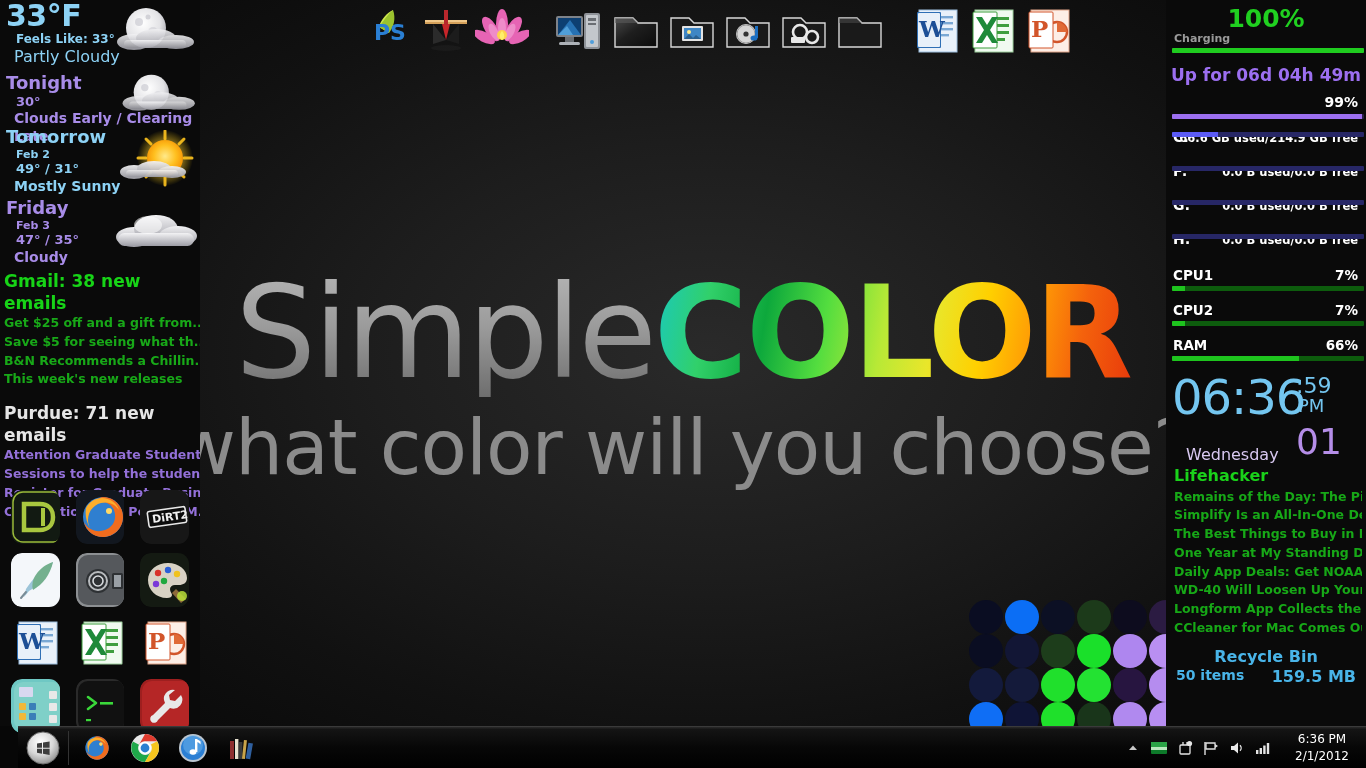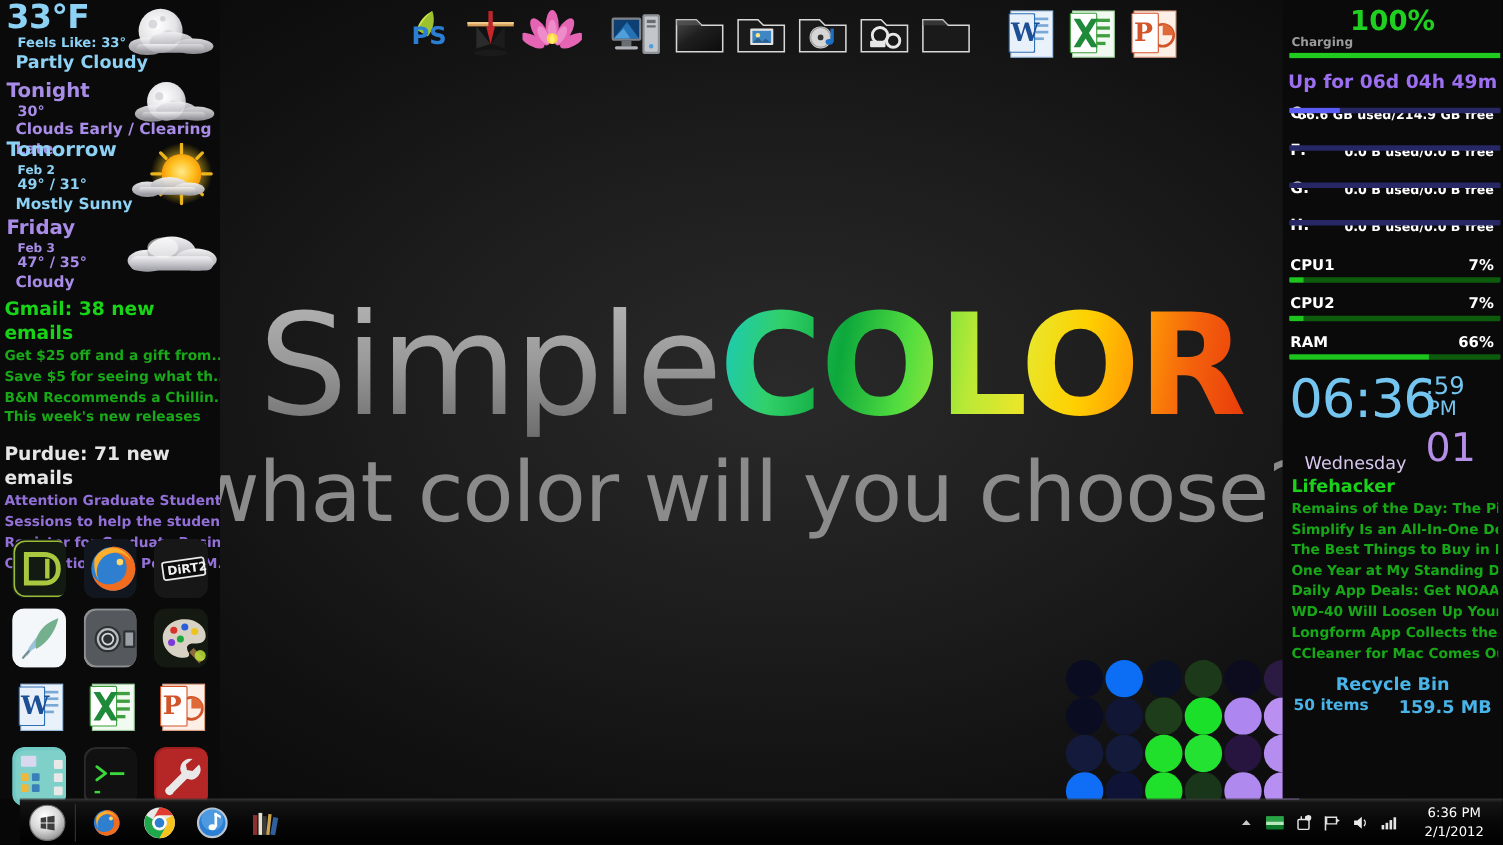--- a/index.html
+++ b/index.html
@@ -54,21 +54,21 @@
   
   #left-panel{
     position:absolute; left:0; top:0; width:200px; height:726px;
     background:#0a0a0a; z-index:5;
   }
   .wx-row{ position:relative; padding:0 6px; }
   .wx-ic{ position:absolute; right:2px; }
 
   .wx-temp{ font-size:30px; font-weight:700; color:#8dd2f5; line-height:1.05; letter-spacing:-0.5px; }
   .wx-feels{ font-size:12px; font-weight:700; color:#8dd2f5; padding-left:10px; line-height:1.3;}
-  .wx-cond{ font-size:16px; font-weight:700; color:#8dd2f5; padding-left:8px; line-height:1.25;}
+  .wx-cond{ font-size:16px; font-weight:400; color:#8dd2f5; padding-left:8px; line-height:1.25;}
 
   .wx-day{ font-size:18px; font-weight:700; line-height:1.2; }
   .wx-date{ font-size:11px; font-weight:700; padding-left:10px; line-height:1.25;}
   .wx-hl{ font-size:13px; font-weight:700; padding-left:10px; line-height:1.3;}
   .wx-d-cond{ font-size:14px; font-weight:700; padding-left:8px; line-height:1.25;}
 
   .c-purple{ color:#a88ce8; }
   .c-blue  { color:#8dd2f5; }
 
   .mail-head{ font-size:17px; font-weight:700; line-height:1.3; padding-left:4px;}
@@ -554,20 +554,26 @@
   <div>
     <div class="batt-pct">100%</div>
     <div class="batt-state">Charging</div>
     <div class="bar" id="batt-bar" style="background: rgb(18, 53, 18);">
         <div class="fill" style="width: 100%; background: rgb(31, 204, 31);"></div>
       </div>
   </div>
 
   <div class="uptime">Up for 06d 04h 49m</div>
 
+  <div style="margin-top:8px;">
+    <div class="pct-right">99%</div>
+    <div class="bar" id="mem-bar" style="background: rgb(42, 31, 72);">
+        <div class="fill" style="width: 99%; background: rgb(156, 111, 240);"></div>
+      </div>
+  </div>
 
   <div id="drives" style="margin-top:10px;">
       <div class="drive-row">
         <div class="drive-lab">C:</div>
         <div class="drive-val">66.6 GB used/214.9 GB free</div>
         <div class="bar" style="top: 0px; position: absolute; left: 0px; bottom: 1px; background: rgb(39, 39, 102);">
           <div class="fill" style="width: 24%; background: rgb(91, 91, 245);"></div>
         </div>
       </div>
       <div class="drive-row">

